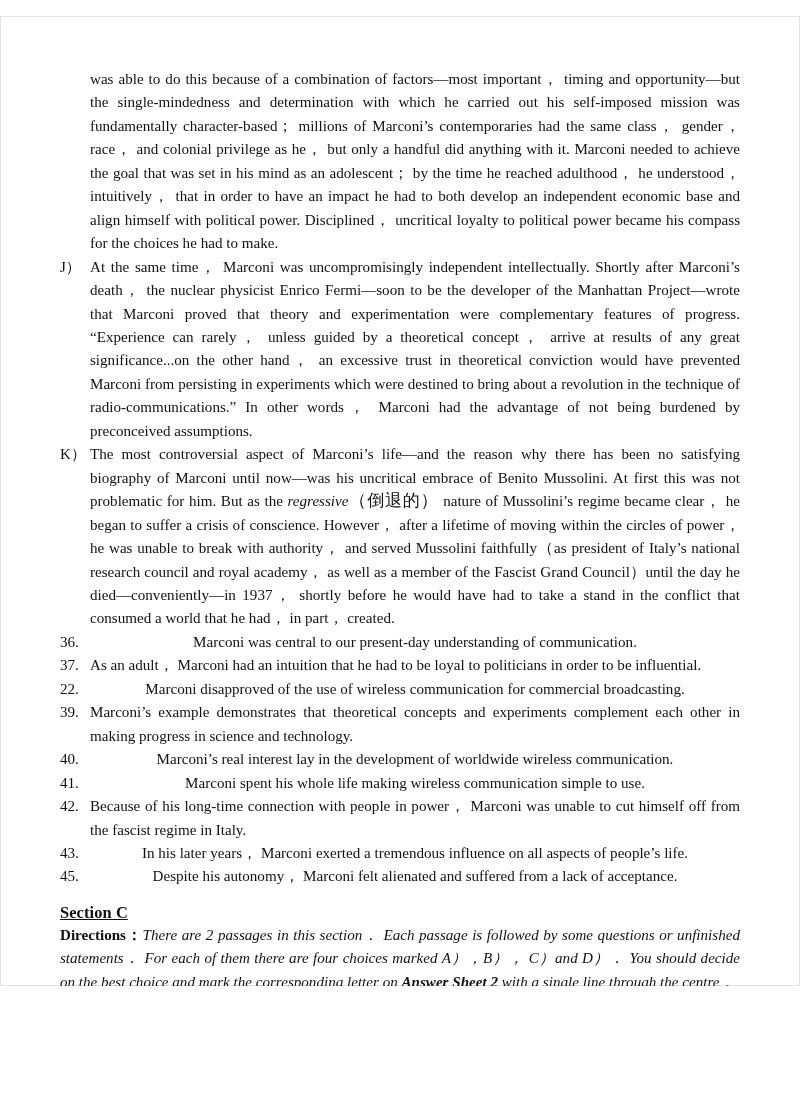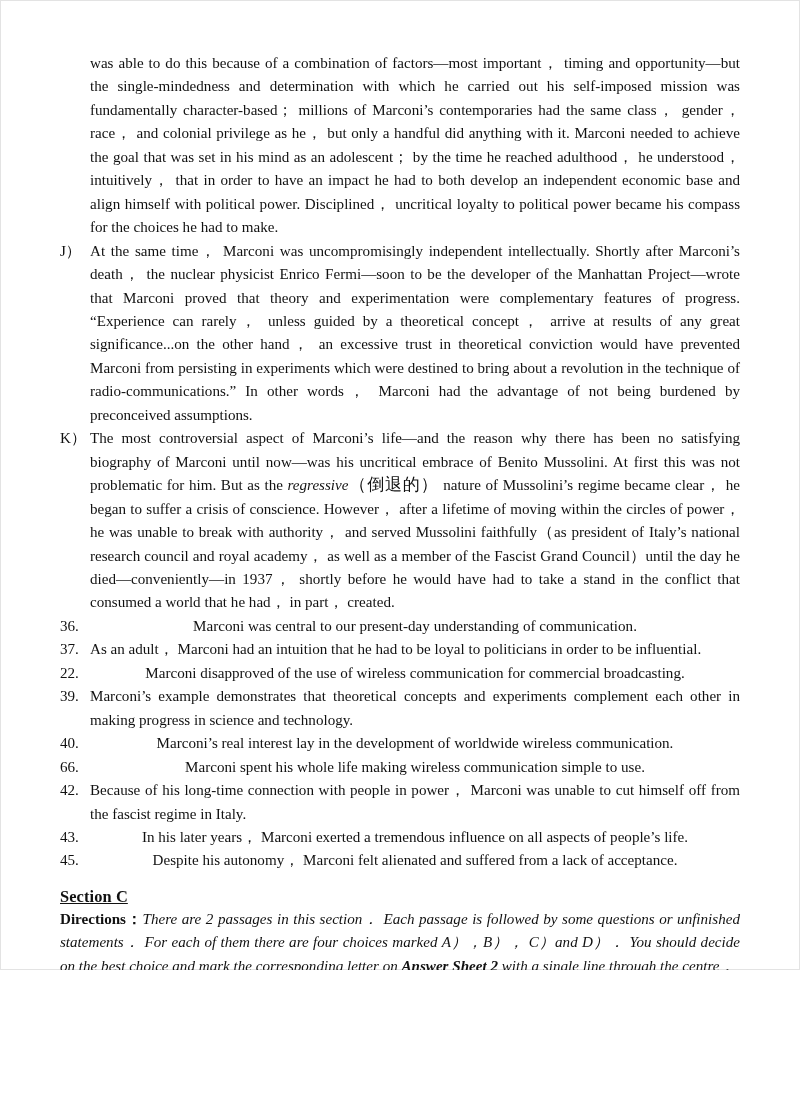--- a/index.html
+++ b/index.html
@@ -12,20 +12,21 @@
     font-family: "Liberation Serif", "DejaVu Serif", serif;
     color: #111111;
   }
   .page {
     position: relative;
     width: 800px;
     height: 970px;
     background: #ffffff;
     overflow: hidden;
     box-sizing: border-box;
+    margin-top: 16px;
   }
   
   .scan-edge {
     position: absolute;
     inset: 0;
     pointer-events: none;
     box-shadow: inset 0 0 0 1px rgba(175,175,175,0.35);
   }
   .content {
     position: absolute;
@@ -186,21 +187,21 @@
     </p>
     <p class="qitem">
       <span class="num">39.</span>
       <span class="qtext">Marconi’s example demonstrates that theoretical concepts and experiments complement each other in making progress in science and technology.</span>
     </p>
     <p class="qitem single">
       <span class="num">40.</span>
       <span class="qtext">Marconi’s real interest lay in the development of worldwide wireless communication.</span>
     </p>
     <p class="qitem single">
-      <span class="num">66.</span>
+      <span class="num">41.</span>
       <span class="qtext">Marconi spent his whole life making wireless communication simple to use.</span>
     </p>
     <p class="qitem">
       <span class="num">42.</span>
       <span class="qtext">Because of his long-time connection with people in power， Marconi was unable to cut himself off from the fascist regime in Italy.</span>
     </p>
     <p class="qitem single">
       <span class="num">43.</span>
       <span class="qtext">In his later years， Marconi exerted a tremendous influence on all aspects of people’s life.</span>
     </p>

